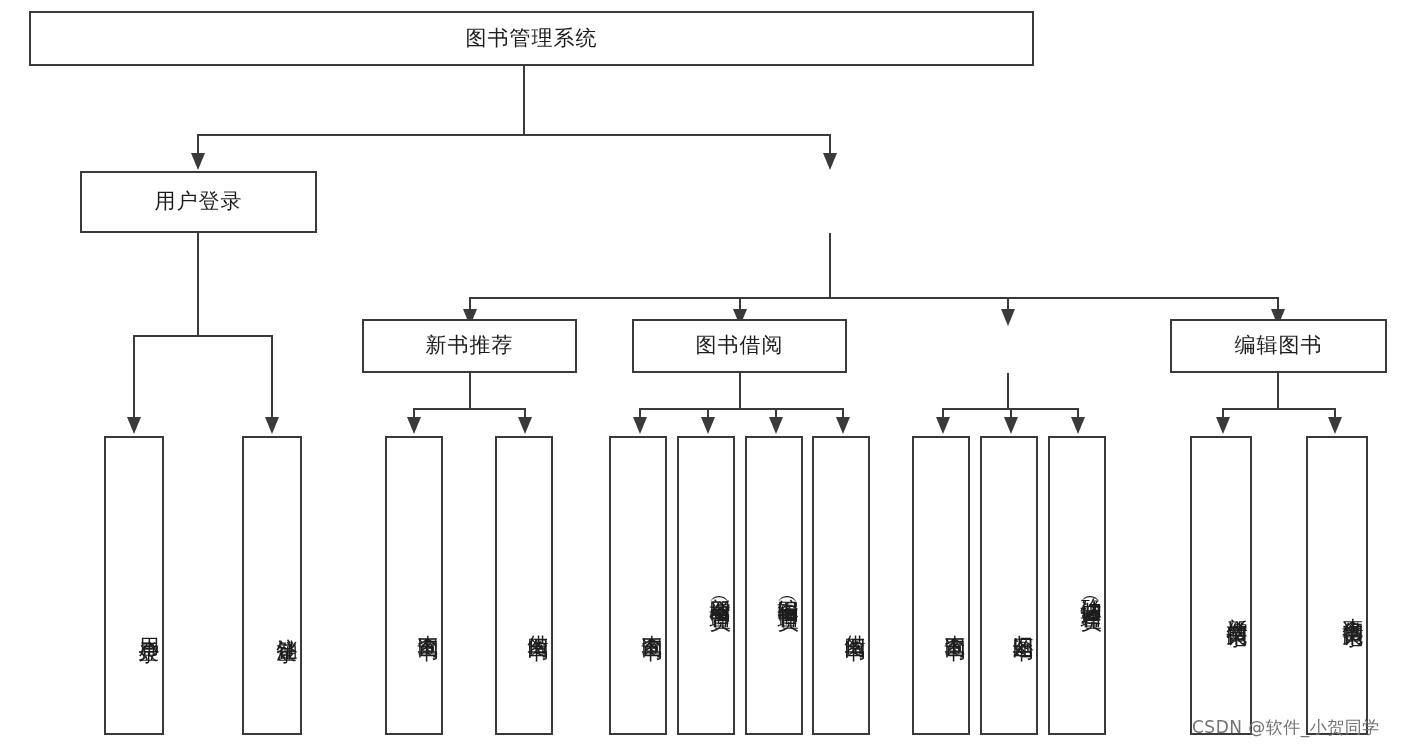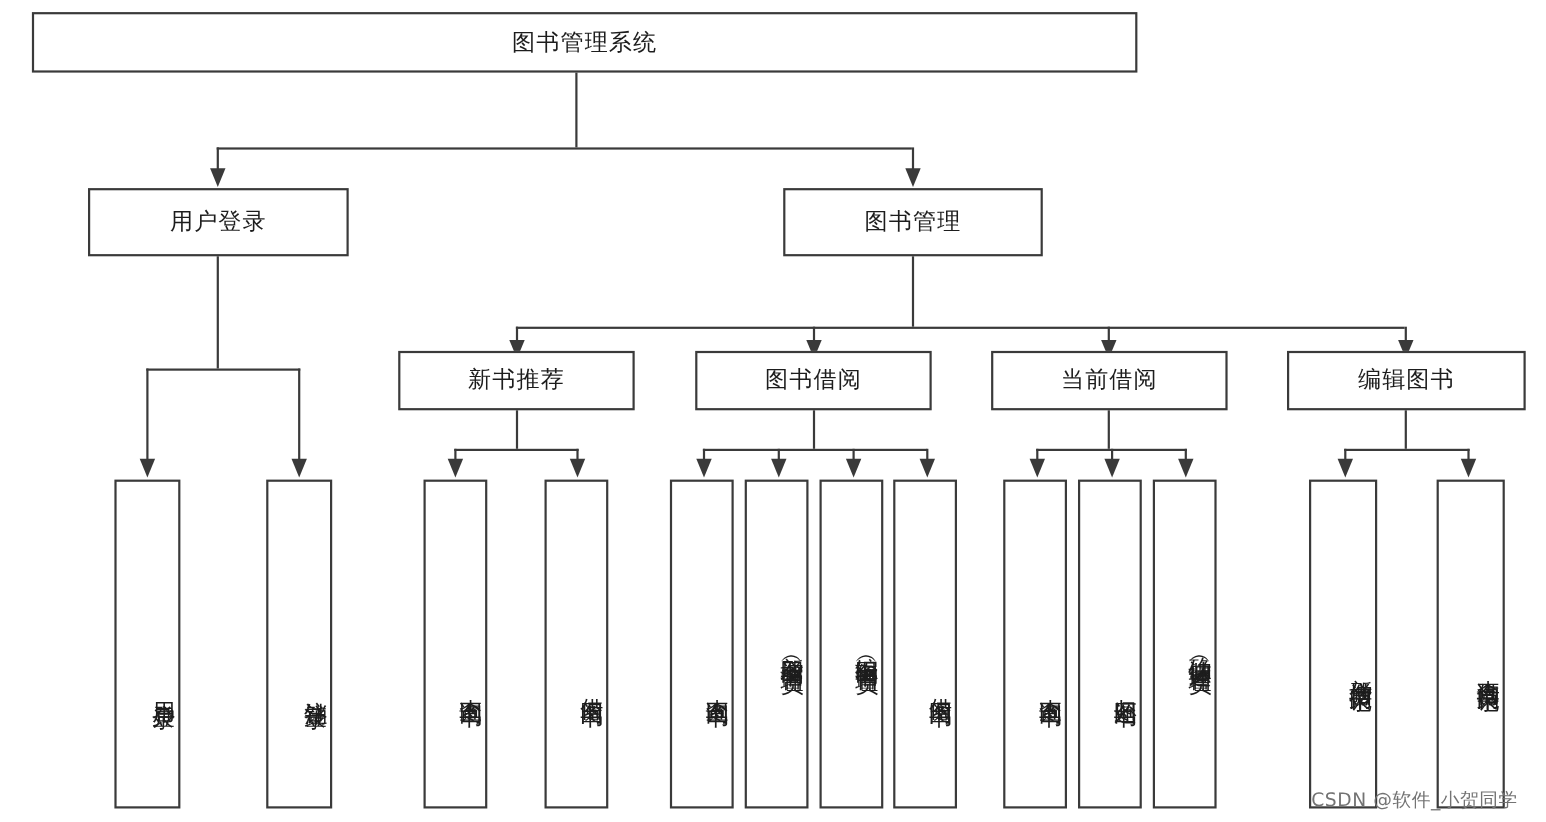--- a/index.html
+++ b/index.html
@@ -92,21 +92,20 @@
 
   <div class="hline" style="left:197px; top:134px; width:632px;"></div>
 
   <div class="vline" style="left:197px; top:134px; height:21px;"></div>
   <div class="arrow" style="left:191px; top:153px;"></div>
   <div class="vline" style="left:829px; top:134px; height:21px;"></div>
   <div class="arrow" style="left:823px; top:153px;"></div>
 
   <div class="node horizontal" style="left:80px; top:171px; width:237px; height:62px;">用户登录</div>
 
-  <div class="node horizontal" style="left:712px; top:171px; width:236px; height:62px;">图书管理</div>
 
   <div class="vline" style="left:197px; top:233px; height:102px;"></div>
   <div class="hline" style="left:133px; top:335px; width:140px;"></div>
   <div class="vline" style="left:133px; top:335px; height:84px;"></div>
   <div class="arrow" style="left:127px; top:417px;"></div>
   <div class="vline" style="left:271px; top:335px; height:84px;"></div>
   <div class="arrow" style="left:265px; top:417px;"></div>
 
   <div class="vline" style="left:829px; top:233px; height:64px;"></div>
   <div class="hline" style="left:469px; top:297px; width:808px;"></div>
@@ -114,21 +113,20 @@
   <div class="arrow" style="left:463px; top:309px;"></div>
   <div class="vline" style="left:739px; top:297px; height:14px;"></div>
   <div class="arrow" style="left:733px; top:309px;"></div>
   <div class="vline" style="left:1007px; top:297px; height:14px;"></div>
   <div class="arrow" style="left:1001px; top:309px;"></div>
   <div class="vline" style="left:1277px; top:297px; height:14px;"></div>
   <div class="arrow" style="left:1271px; top:309px;"></div>
 
   <div class="node horizontal" style="left:362px; top:319px; width:215px; height:54px;">新书推荐</div>
   <div class="node horizontal" style="left:632px; top:319px; width:215px; height:54px;">图书借阅</div>
-  <div class="node horizontal" style="left:901px; top:319px; width:215px; height:54px;">当前借阅</div>
   <div class="node horizontal" style="left:1170px; top:319px; width:217px; height:54px;">编辑图书</div>
 
   <div class="vline" style="left:469px; top:373px; height:35px;"></div>
   <div class="hline" style="left:413px; top:408px; width:113px;"></div>
   <div class="vline" style="left:413px; top:408px; height:11px;"></div>
   <div class="arrow" style="left:407px; top:417px;"></div>
   <div class="vline" style="left:524px; top:408px; height:11px;"></div>
   <div class="arrow" style="left:518px; top:417px;"></div>
 
   <div class="vline" style="left:739px; top:373px; height:35px;"></div>

